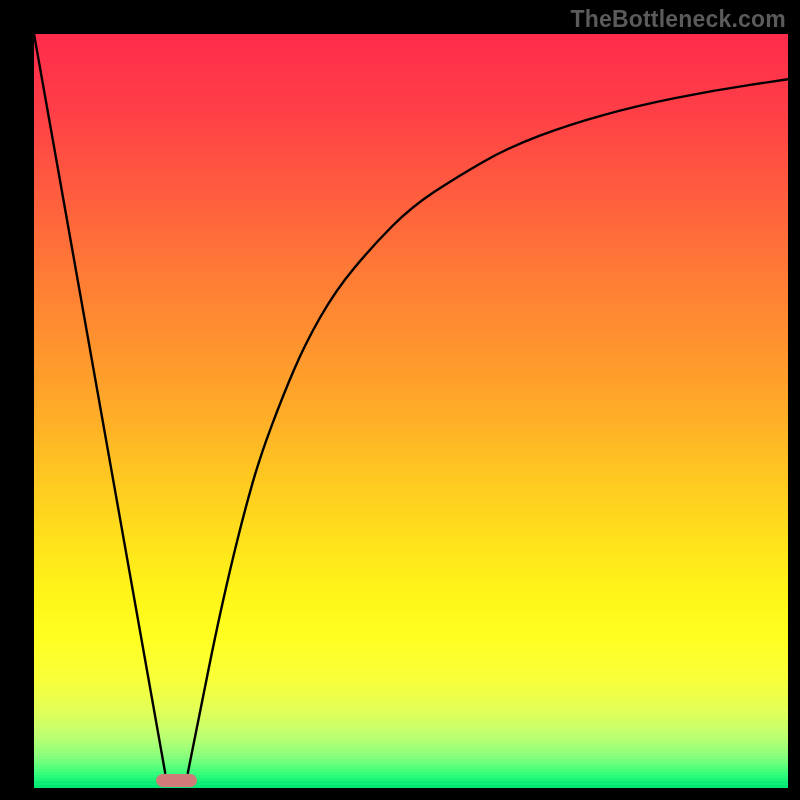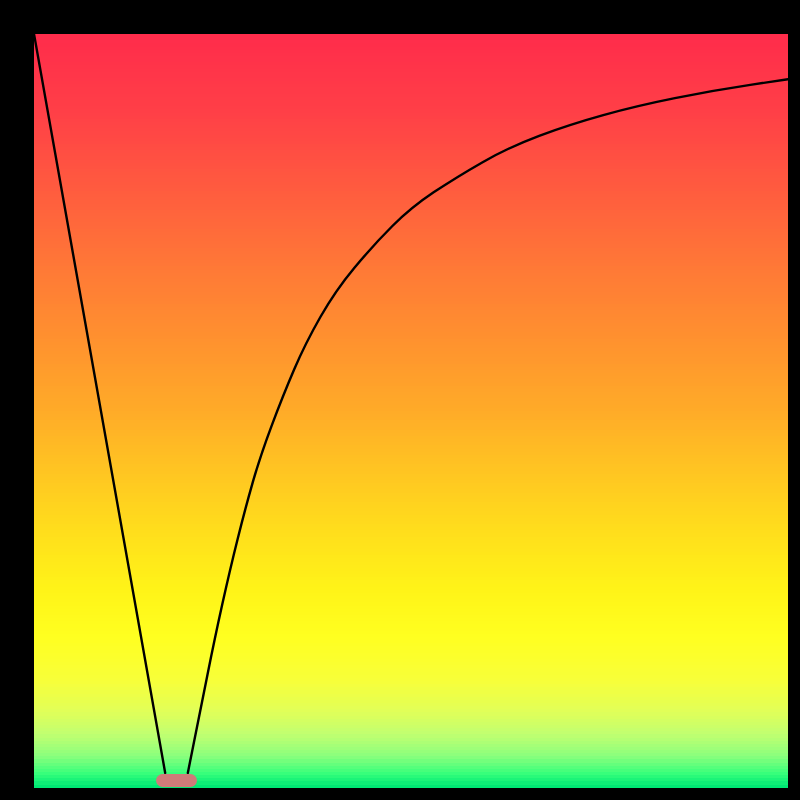--- a/index.html
+++ b/index.html
@@ -307,13 +307,14 @@
         <div style="height: 3.14167px; background: rgb(27, 244, 120);"></div>
         <div style="height: 3.14167px; background: rgb(14, 238, 118);"></div>
         <div style="height: 3.14167px; background: rgb(0, 232, 116);"></div>
       </div>
     <svg class="curve" id="curve" viewBox="0 0 754 754" preserveAspectRatio="none">
       <path id="path-left" d="M0.00 0.00 L131.20 738.92 "></path>
       <path id="path-right" d="M 153.82 738.92 Q 153.82 738.92 159.85 708.76 Q 165.88 678.60 173.42 640.90 Q 180.96 603.20 188.50 569.27 Q 196.04 535.34 203.58 505.18 Q 211.12 475.02 218.66 448.63 Q 226.20 422.24 237.51 392.08 Q 248.82 361.92 260.13 335.53 Q 271.44 309.14 286.52 282.75 Q 301.60 256.36 320.45 233.74 Q 339.30 211.12 358.15 192.27 Q 377.00 173.42 399.62 158.34 Q 422.24 143.26 448.63 128.18 Q 475.02 113.10 505.18 101.79 Q 535.34 90.48 569.27 81.06 Q 603.20 71.63 640.90 64.09 Q 678.60 56.55 716.30 50.89 L 754.00 45.24"></path>
     </svg>
     <div class="marker" id="marker" style="width: 40.716px; height: 13.572px; left: 122.148px; top: 739.674px; background: rgb(207, 123, 121);"></div>
   </div>
+  <div class="watermark">TheBottleneck.com</div>
 </div>
 
 </body></html>

